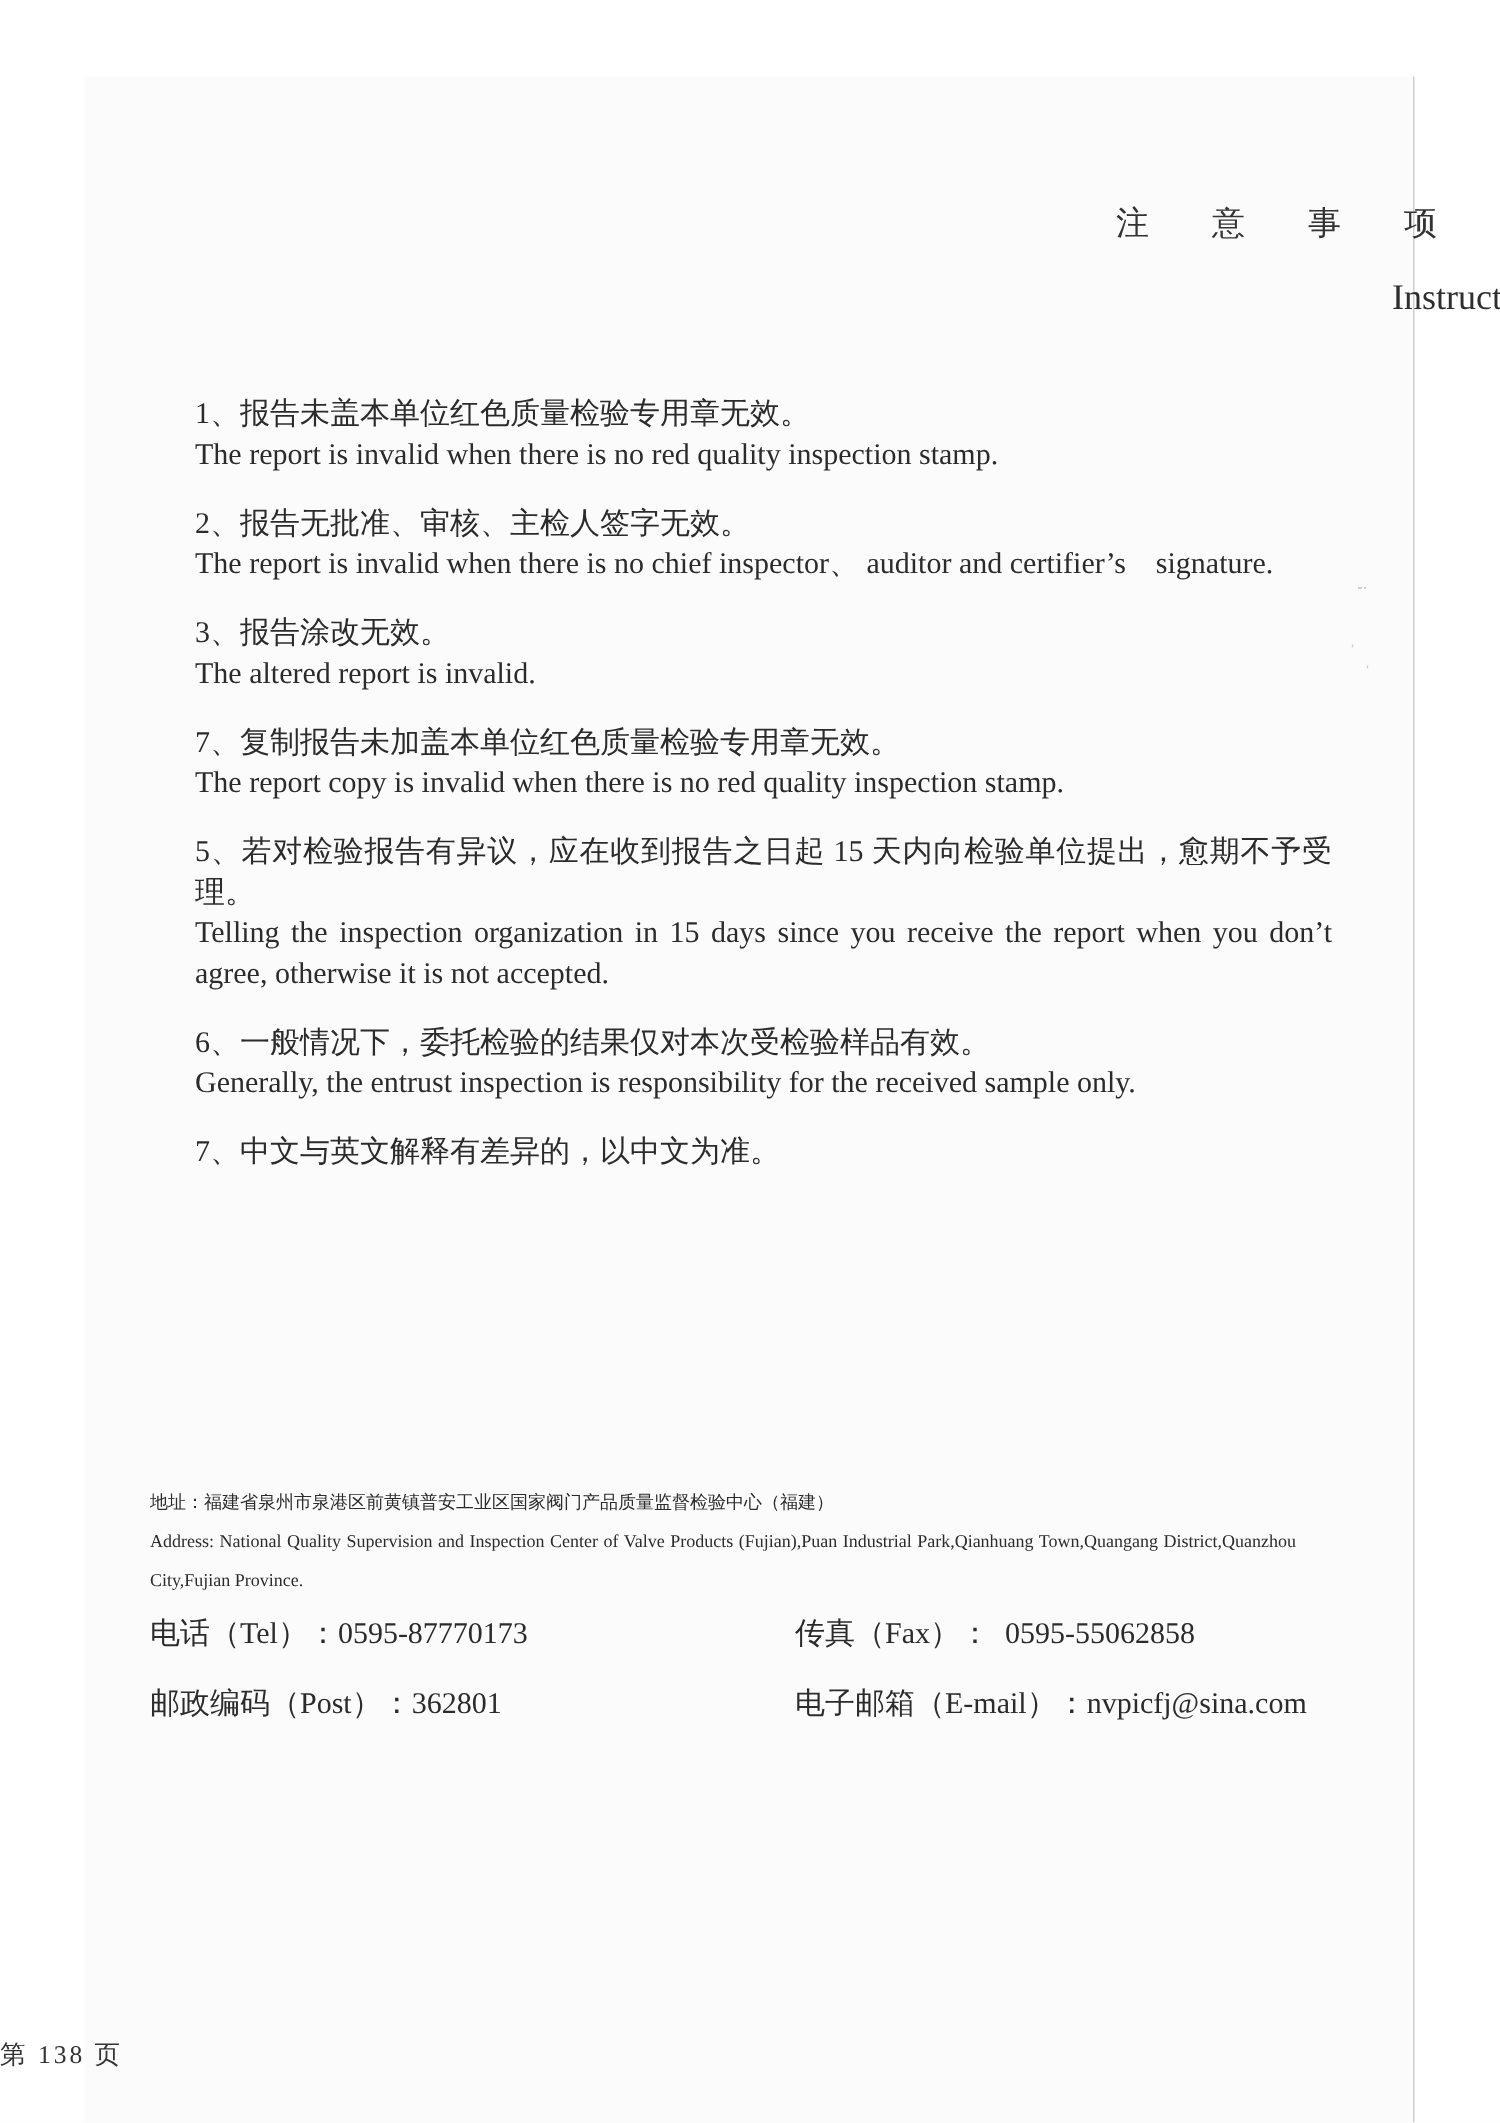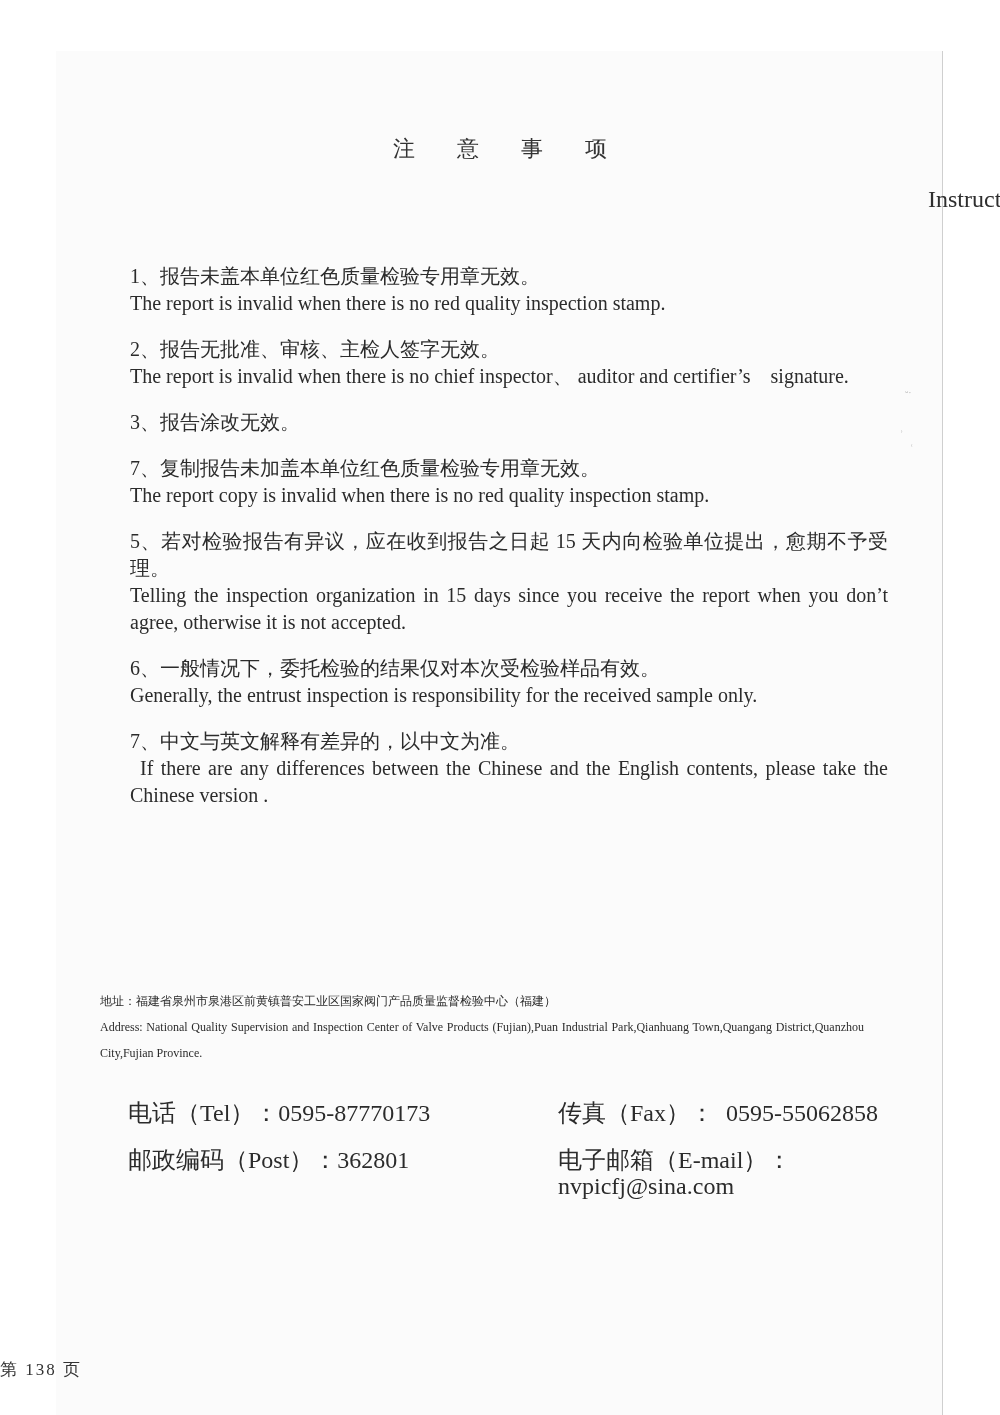--- a/index.html
+++ b/index.html
@@ -7,21 +7,21 @@
     width:1000px;height:1415px;position:relative;background:#ffffff;
     font-family:"Liberation Serif","DejaVu Serif",serif;
     color:#2b2b2b;overflow:hidden;
     -webkit-font-smoothing:antialiased;
   }
   .paper{
     position:absolute;left:56px;top:51px;width:886px;height:1364px;
     background:#fbfbfb;border-right:1px solid #cfcfcf;
   }
   .title-cn{
-    position:absolute;top:134px;left:0;width:1000px;text-align:center;
+    position:absolute;top:134px;left:0;width:1000px;text-align:right;
     font-size:22px;letter-spacing:42px;padding-left:42px;box-sizing:border-box;
     color:#333;
   }
   .title-en{
     position:absolute;top:186px;left:0;width:1000px;text-align:right;
     font-size:24px;color:#2e2e2e;padding-left:32px;
   }
   .items{
     position:absolute;top:263px;left:130px;width:758px;
     font-size:20px;line-height:27px;
@@ -30,22 +30,22 @@
   .item p{margin:0;}
   .prewrap{white-space:pre-wrap;}
   .justify{text-align:justify;}
   .indent-first{text-indent:10px;}
   .address{
     position:absolute;top:988px;left:100px;width:764px;
     font-size:12px;line-height:26px;
   }
   .address p{margin:0;}
   .contacts{
-    position:absolute;top:1100px;left:100px;width:800px;
-    font-size:24px;line-height:26px;margin-left:28px;
+    position:absolute;top:1076px;left:100px;width:800px;
+    font-size:20px;line-height:26px;
   }
   .contact-row{display:flex;margin-bottom:21px;}
   .contact-cell-left{width:430px;}
   .contact-cell-right{flex:1;}
   .footer{
     position:absolute;top:1358px;left:0;width:1000px;text-align:left;
     font-size:17px;letter-spacing:2px;color:#333;
   }
   .speck{position:absolute;color:#8a8a8a;font-size:10px;opacity:.7;}
   .speck1{left:905px;top:390px;}
@@ -64,36 +64,36 @@
   <div class="item">
     <p class="cn">1、报告未盖本单位红色质量检验专用章无效。</p>
     <p class="en">The report is invalid when there is no red quality inspection stamp.</p>
   </div>
   <div class="item">
     <p class="cn">2、报告无批准、审核、主检人签字无效。</p>
     <p class="en prewrap">The report is invalid when there is no chief inspector、 auditor and certifier’s    signature.</p>
   </div>
   <div class="item">
     <p class="cn">3、报告涂改无效。</p>
+    <p class="en">The altered report is invalid.</p>
   </div>
   <div class="item">
     <p class="cn">7、复制报告未加盖本单位红色质量检验专用章无效。</p>
     <p class="en">The report copy is invalid when there is no red quality inspection stamp.</p>
   </div>
   <div class="item">
     <p class="cn justify">5、若对检验报告有异议，应在收到报告之日起 15 天内向检验单位提出，愈期不予受理。</p>
     <p class="en justify">Telling the inspection organization in 15 days since you receive the report when you don’t agree, otherwise it is not accepted.</p>
   </div>
   <div class="item">
     <p class="cn">6、一般情况下，委托检验的结果仅对本次受检验样品有效。</p>
     <p class="en">Generally, the entrust inspection is responsibility for the received sample only.</p>
   </div>
   <div class="item">
     <p class="cn">7、中文与英文解释有差异的，以中文为准。</p>
-    <p class="en justify indent-first">If there are any differences between the Chinese and the English contents, please take the Chinese version .</p>
   </div>
 </div>
 
 <div class="address">
   <p class="cn">地址：福建省泉州市泉港区前黄镇普安工业区国家阀门产品质量监督检验中心（福建）</p>
   <p class="en justify">Address: National Quality Supervision and Inspection Center of Valve Products (Fujian),Puan Industrial Park,Qianhuang Town,Quangang District,Quanzhou City,Fujian Province.</p>
 </div>
 
 <div class="contacts">
   <div class="contact-row">

